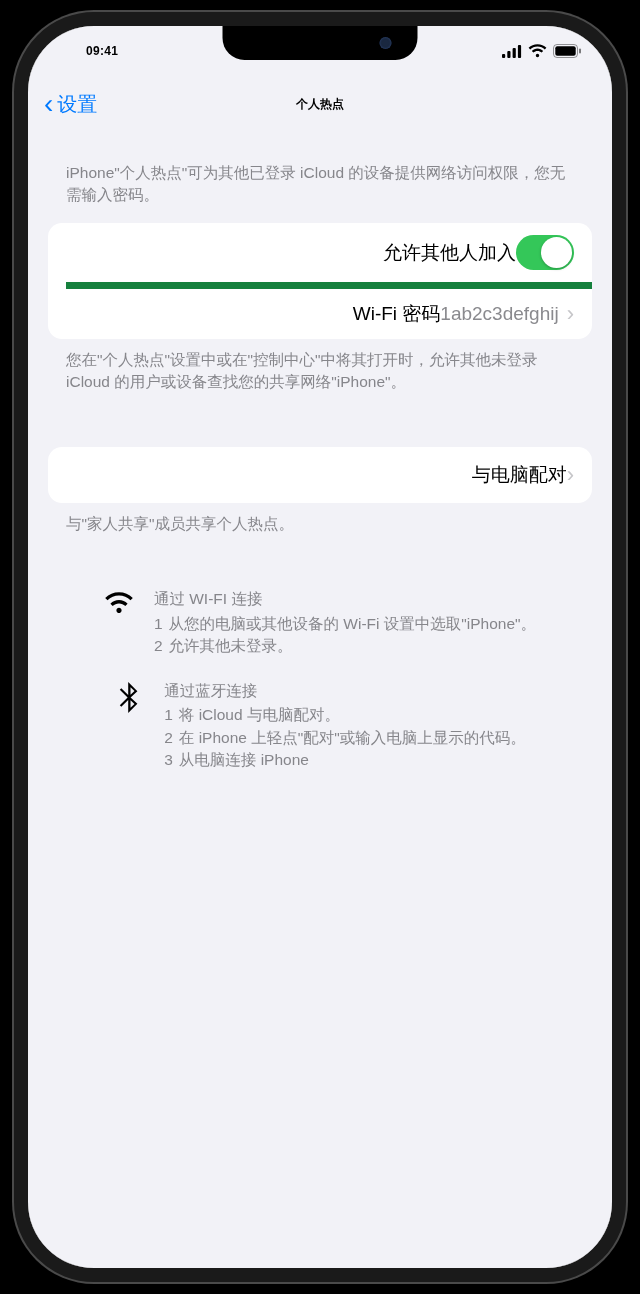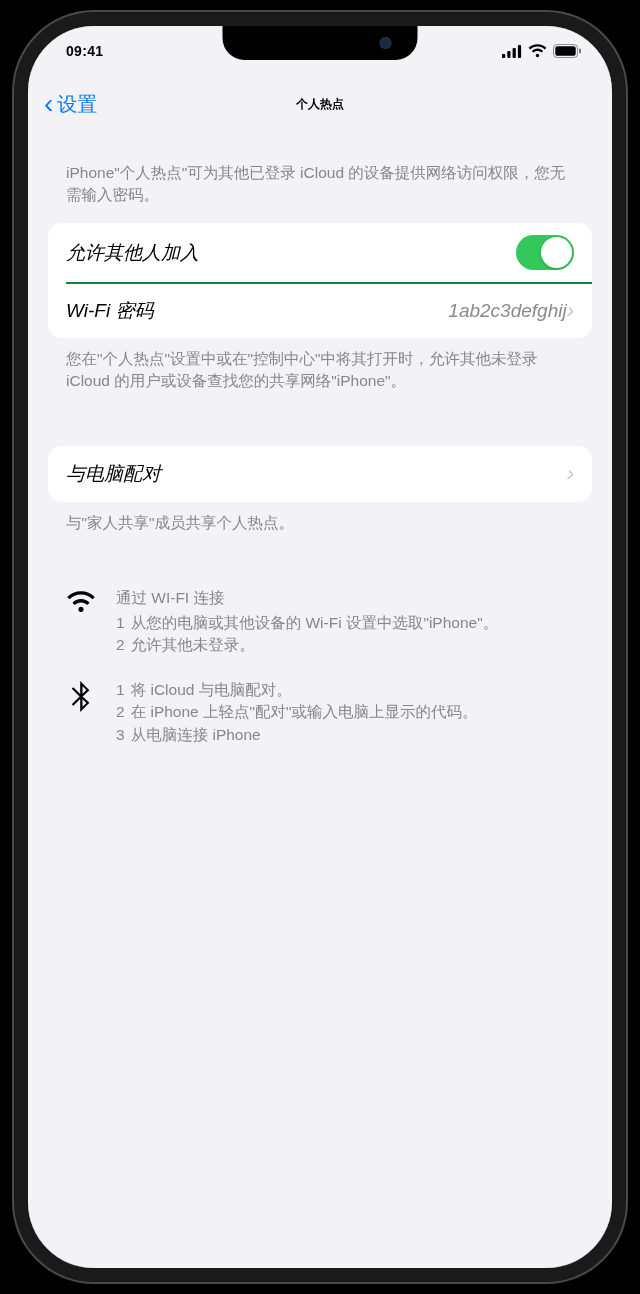--- a/index.html
+++ b/index.html
@@ -62,21 +62,21 @@
     }
     .status-bar {
       height: 50px;
       display: flex;
       justify-content: space-between;
       align-items: center;
       padding: 0 30px 0 38px;
       font-size: 17px;
       font-weight: 600;
     }
-    .status-bar .time { font-size: 14px; letter-spacing: 0.3px; }
+    .status-bar .time { font-size: 12px; letter-spacing: 0.3px; margin-left: 20px; }
     .status-indicators { display: flex; align-items: center; gap: 6px; }
     .nav-bar {
       height: 56px;
       display: flex;
       align-items: center;
       position: relative;
       padding: 0 16px;
     }
     .back-btn {
       display: flex;
@@ -109,25 +109,24 @@
       border-radius: 14px;
       overflow: hidden;
     }
     .row {
       display: flex;
       align-items: center;
       min-height: 56px;
       padding: 12px 18px;
       font-size: 19px;
       color: #000;
-      justify-content: space-between;
-      font-style: italic;
-    }
-    .row + .row { border-top: 2px solid #15803d; margin-left: 18px; padding-left: 0; }
-    .row .value { color: #8a8a8e; font-size: 19px; display:flex; align-items:center; }
+      justify-content: flex-end;
+    }
+    .row + .row { border-top: 7px solid #15803d; margin-left: 18px; padding-left: 0; }
+    .row .value { color: #8a8a8e; font-size: 19px; display:flex; align-items:center; gap:8px;}
     .toggle {
       width: 58px;
       height: 35px;
       border-radius: 20px;
       position: relative;
       flex-shrink: 0;
     }
     .toggle.on { background: #34c759; }
     .toggle.off { background: #e9e9eb; }
     .toggle .knob {
@@ -143,20 +142,21 @@
     .toggle.off .knob { left: 2px; }
     .chev-right { color: #c6c6c9; font-size: 22px; font-weight:500;}
     .spacer { height: 42px; }
     .instruction-block {
       display: flex;
       gap: 18px;
       padding: 0 18px 22px 18px;
       color: #86868b;
       font-size: 15.5px;
       line-height: 1.45;
+      justify-content: center;
     }
     .instruction-icon { width: 32px; flex-shrink:0; padding-top:2px; }
     .instruction-body .title { margin-bottom: 2px; }
     .instruction-body .step { display: flex; gap: 6px; }
     .instruction-body .step .num { flex-shrink:0; }
   </style>
 </head>
 <body>
 
 <div class="phone-frame">
@@ -252,20 +252,21 @@
         </div>
       </div>
 
       <div class="instruction-block">
         <div class="instruction-icon">
           <svg width="20" height="32" viewBox="0 0 20 32" style="margin-left:5px">
               <path d="M9.2 0v13L2.3 6.2.8 7.7 8.6 15.5.8 23.3l1.5 1.5L9.2 18v13l9.2-9.2-6.8-6.3 6.8-6.3L9.2 0zm2.3 5.2l4 3.8-4 3.7V5.2zm0 13.1l4 3.7-4 3.8v-7.5z" fill="#000"></path>
             </svg>
         </div>
         <div class="instruction-body">
+          <div class="title">通过蓝牙连接</div>
           <div class="step">
               <span class="num">1</span>
               <span>将 iCloud 与电脑配对。</span>
             </div>
           <div class="step">
               <span class="num">2</span>
               <span>在 iPhone 上轻点"配对"或输入电脑上显示的代码。</span>
             </div>
           <div class="step">
               <span class="num">3</span>

